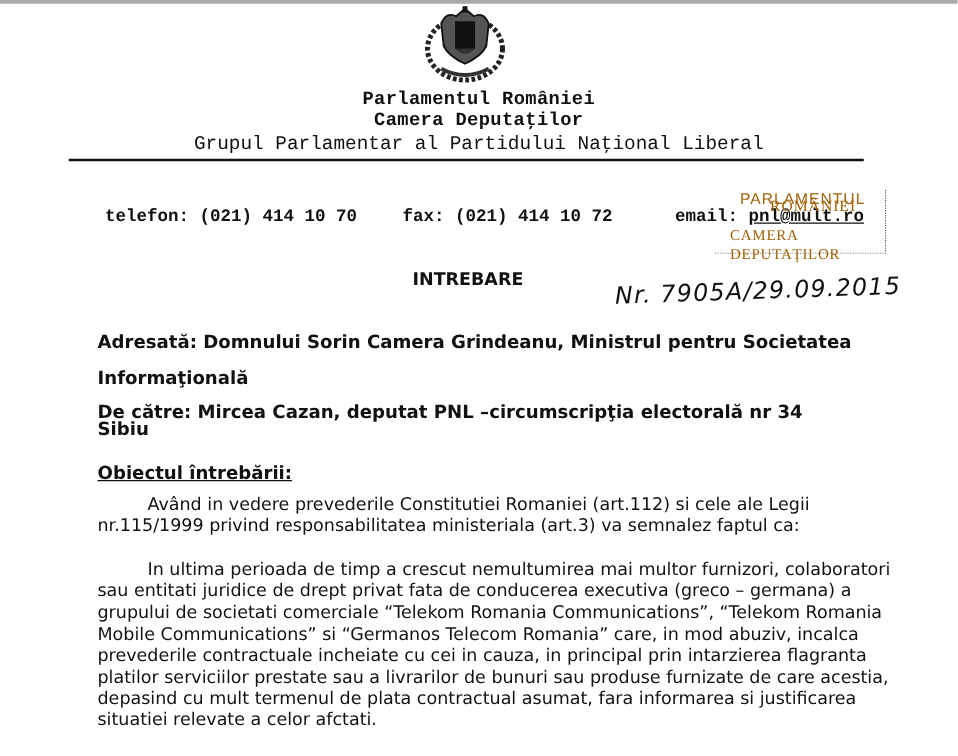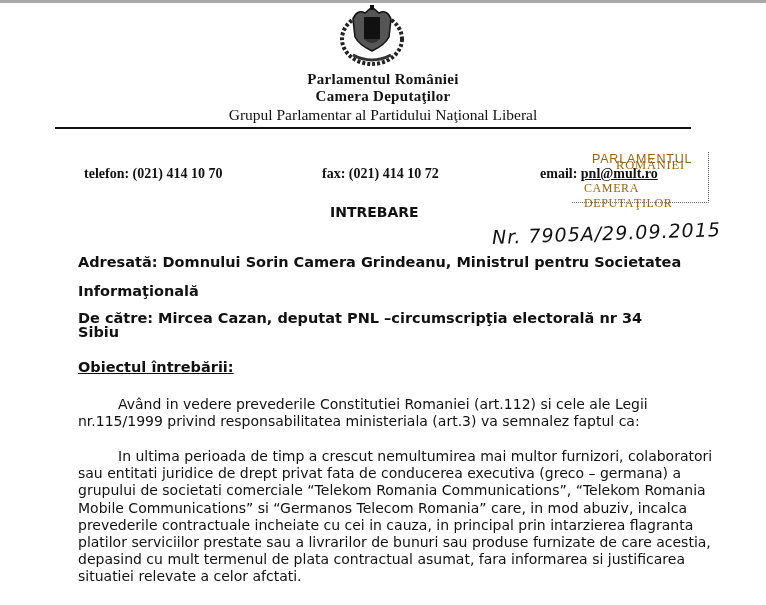--- a/index.html
+++ b/index.html
@@ -8,22 +8,22 @@
     background: #ffffff; position: relative;
     color: #111;
   }
   .top-bar {
     position: absolute; left: 0; top: 0; width: 766px; height: 3px;
     background: #a9a9a9;
   }
   .crest {
     position: absolute; left: 339px; top: 3px; width: 66px; height: 64px;
   }
-  .serif { font-family: Liberation Serif, serif; }
-  .sans { font-family: "DejaVu Sans", "Liberation Sans", sans-serif; }
+  .serif { font-family: Liberation Mono, monospace; }
+  .sans { font-family: "DejaVu Sans", "Liberation Sans", sans-serif; margin-top: 12px; }
   .hdr-line {
     position: absolute; left: 0; width: 766px; text-align: center;
   }
   .hdr1 { top: 71px; font-size: 15px; font-weight: bold; letter-spacing: 0.3px; }
   .hdr2 { top: 88px; font-size: 15px; font-weight: bold; letter-spacing: 0.3px; }
   .hdr3 { top: 106px; font-size: 15.5px; }
   .rule {
     position: absolute; left: 55px; top: 127px; width: 636px; height: 2px; background: #111;
   }
   .contact {

